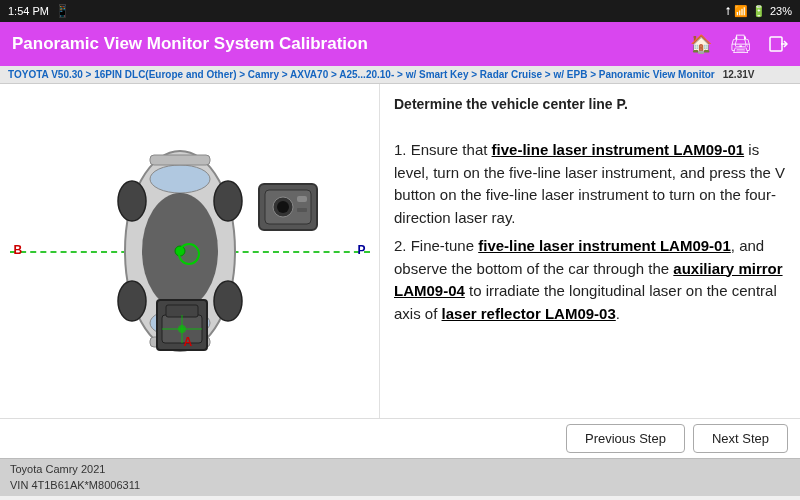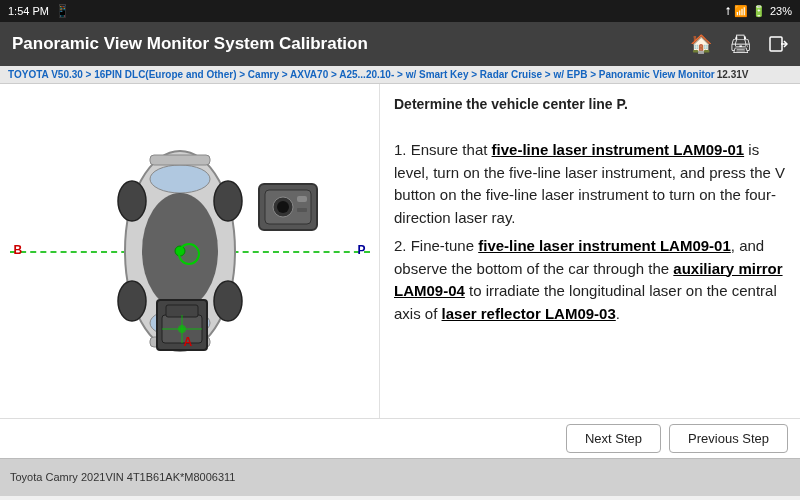--- a/index.html
+++ b/index.html
@@ -14,21 +14,21 @@
       align-items: center;
       justify-content: space-between;
       padding: 8px 8px;
       font-size: 11px;
     }
     #status-bar .left { display: flex; align-items: center; gap: 6px; }
     #status-bar .right { display: flex; align-items: center; gap: 4px; }
 
     
     #header {
-      background: #404040;
+      background: #d946ef;
       color: white;
       height: 44px;
       display: flex;
       align-items: center;
       justify-content: space-between;
       padding: 0 12px;
     }
     #header .title { font-size: 17px; font-weight: bold; }
     #header .icons { display: flex; gap: 16px; align-items: center; }
     #header .icon-btn {
@@ -124,21 +124,21 @@
     #footer {
       background: #d0d0d0;
       height: 38px;
       display: flex;
       align-items: center;
       padding: 0 10px;
       font-size: 11px;
       color: #333;
       border-top: 1px solid #bbb;
     }
-    #footer .footer-text { display: flex; flex-direction: row; line-height: 1.4; }
+    #footer .footer-text { display: flex; flex-direction: column; line-height: 1.4; }
 
     
     .vehicle-container {
       position: relative;
       width: 360px;
       height: 260px;
     }
     .vehicle-car {
       position: absolute;
       top: 20px;
@@ -249,21 +249,21 @@
         <rect x="2" y="3" width="12" height="14" rx="1" fill="none" stroke="white" stroke-width="1.5"></rect>
         <line x1="13" y1="10" x2="19" y2="10" stroke="white" stroke-width="1.5"></line>
         <polyline points="16,7 19,10 16,13" fill="none" stroke="white" stroke-width="1.5"></polyline>
       </svg>
     </button>
   </div>
 </div>
 
 <div id="breadcrumb">
   <span>TOYOTA V50.30 &gt; 16PIN DLC(Europe and Other) &gt; Camry &gt; AXVA70 &gt; A25...20.10- &gt; w/ Smart Key &gt; Radar Cruise &gt; w/ EPB &gt; Panoramic View Monitor</span>
-  <span style="color:#333;">12.31V</span>
+  <span style="margin-left:6px; color:#333;">12.31V</span>
 </div>
 
 <div id="main">
 
   <div id="left-panel">
     <div class="vehicle-container">
 
       <div class="laser-line" style="border-top: 2px dashed #00bb00; background: none;"></div>
 
       <div class="laser-line-v" style="border-left: 2px dashed #00bb00; background: none;"></div>
@@ -326,22 +326,22 @@
     </p>
 
     <p>
       <span>2. Fine-tune </span><span class="link-text">five-line laser instrument LAM09-01</span><span>, and observe the bottom of the car through the </span><span class="link-text">auxiliary mirror LAM09-04</span><span> to irradiate the longitudinal laser on the central axis of </span><span class="link-text">laser reflector LAM09-03</span><span>.</span>
     </p>
 
   </div>
 </div>
 
 <div id="nav-buttons">
+  <button class="nav-btn">Previous Step</button>
   <button class="nav-btn">Next Step</button>
-  <button class="nav-btn">Previous Step</button>
 </div>
 
 <div id="footer">
   <div class="footer-text">
     <span>Toyota Camry 2021</span>
     <span>VIN 4T1B61AK*M8006311</span>
   </div>
 </div>
 
 </body></html>

